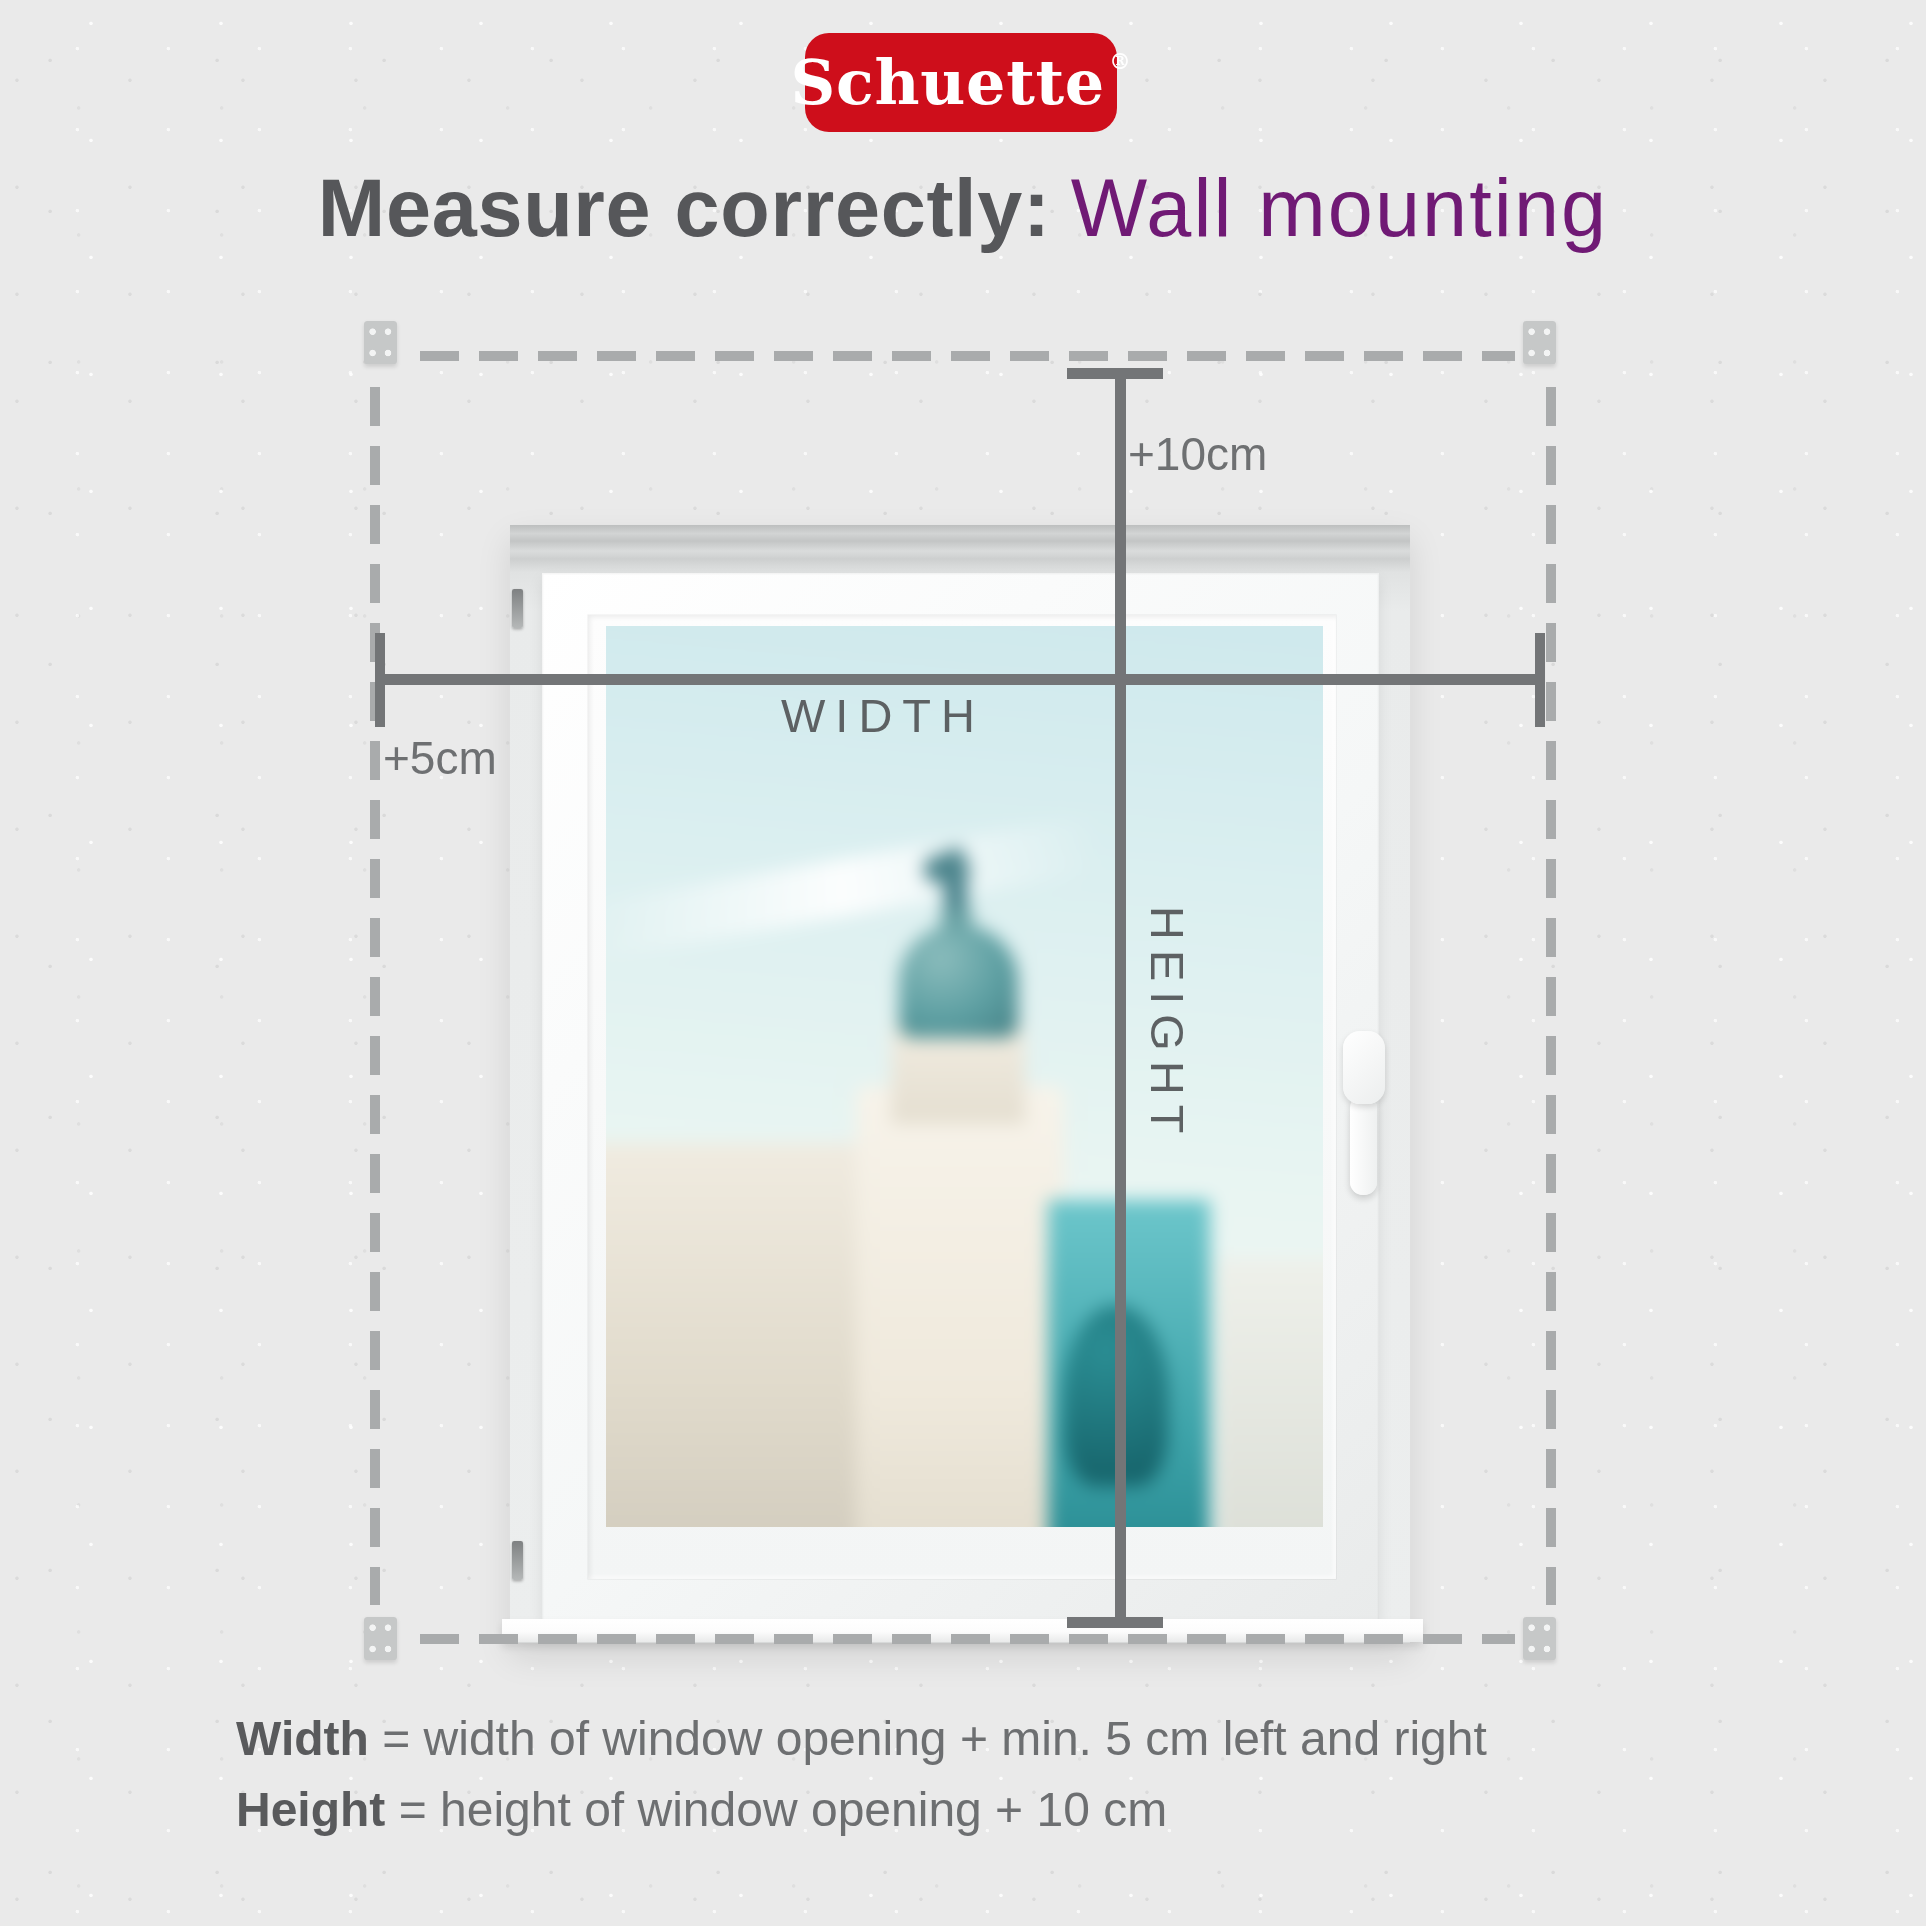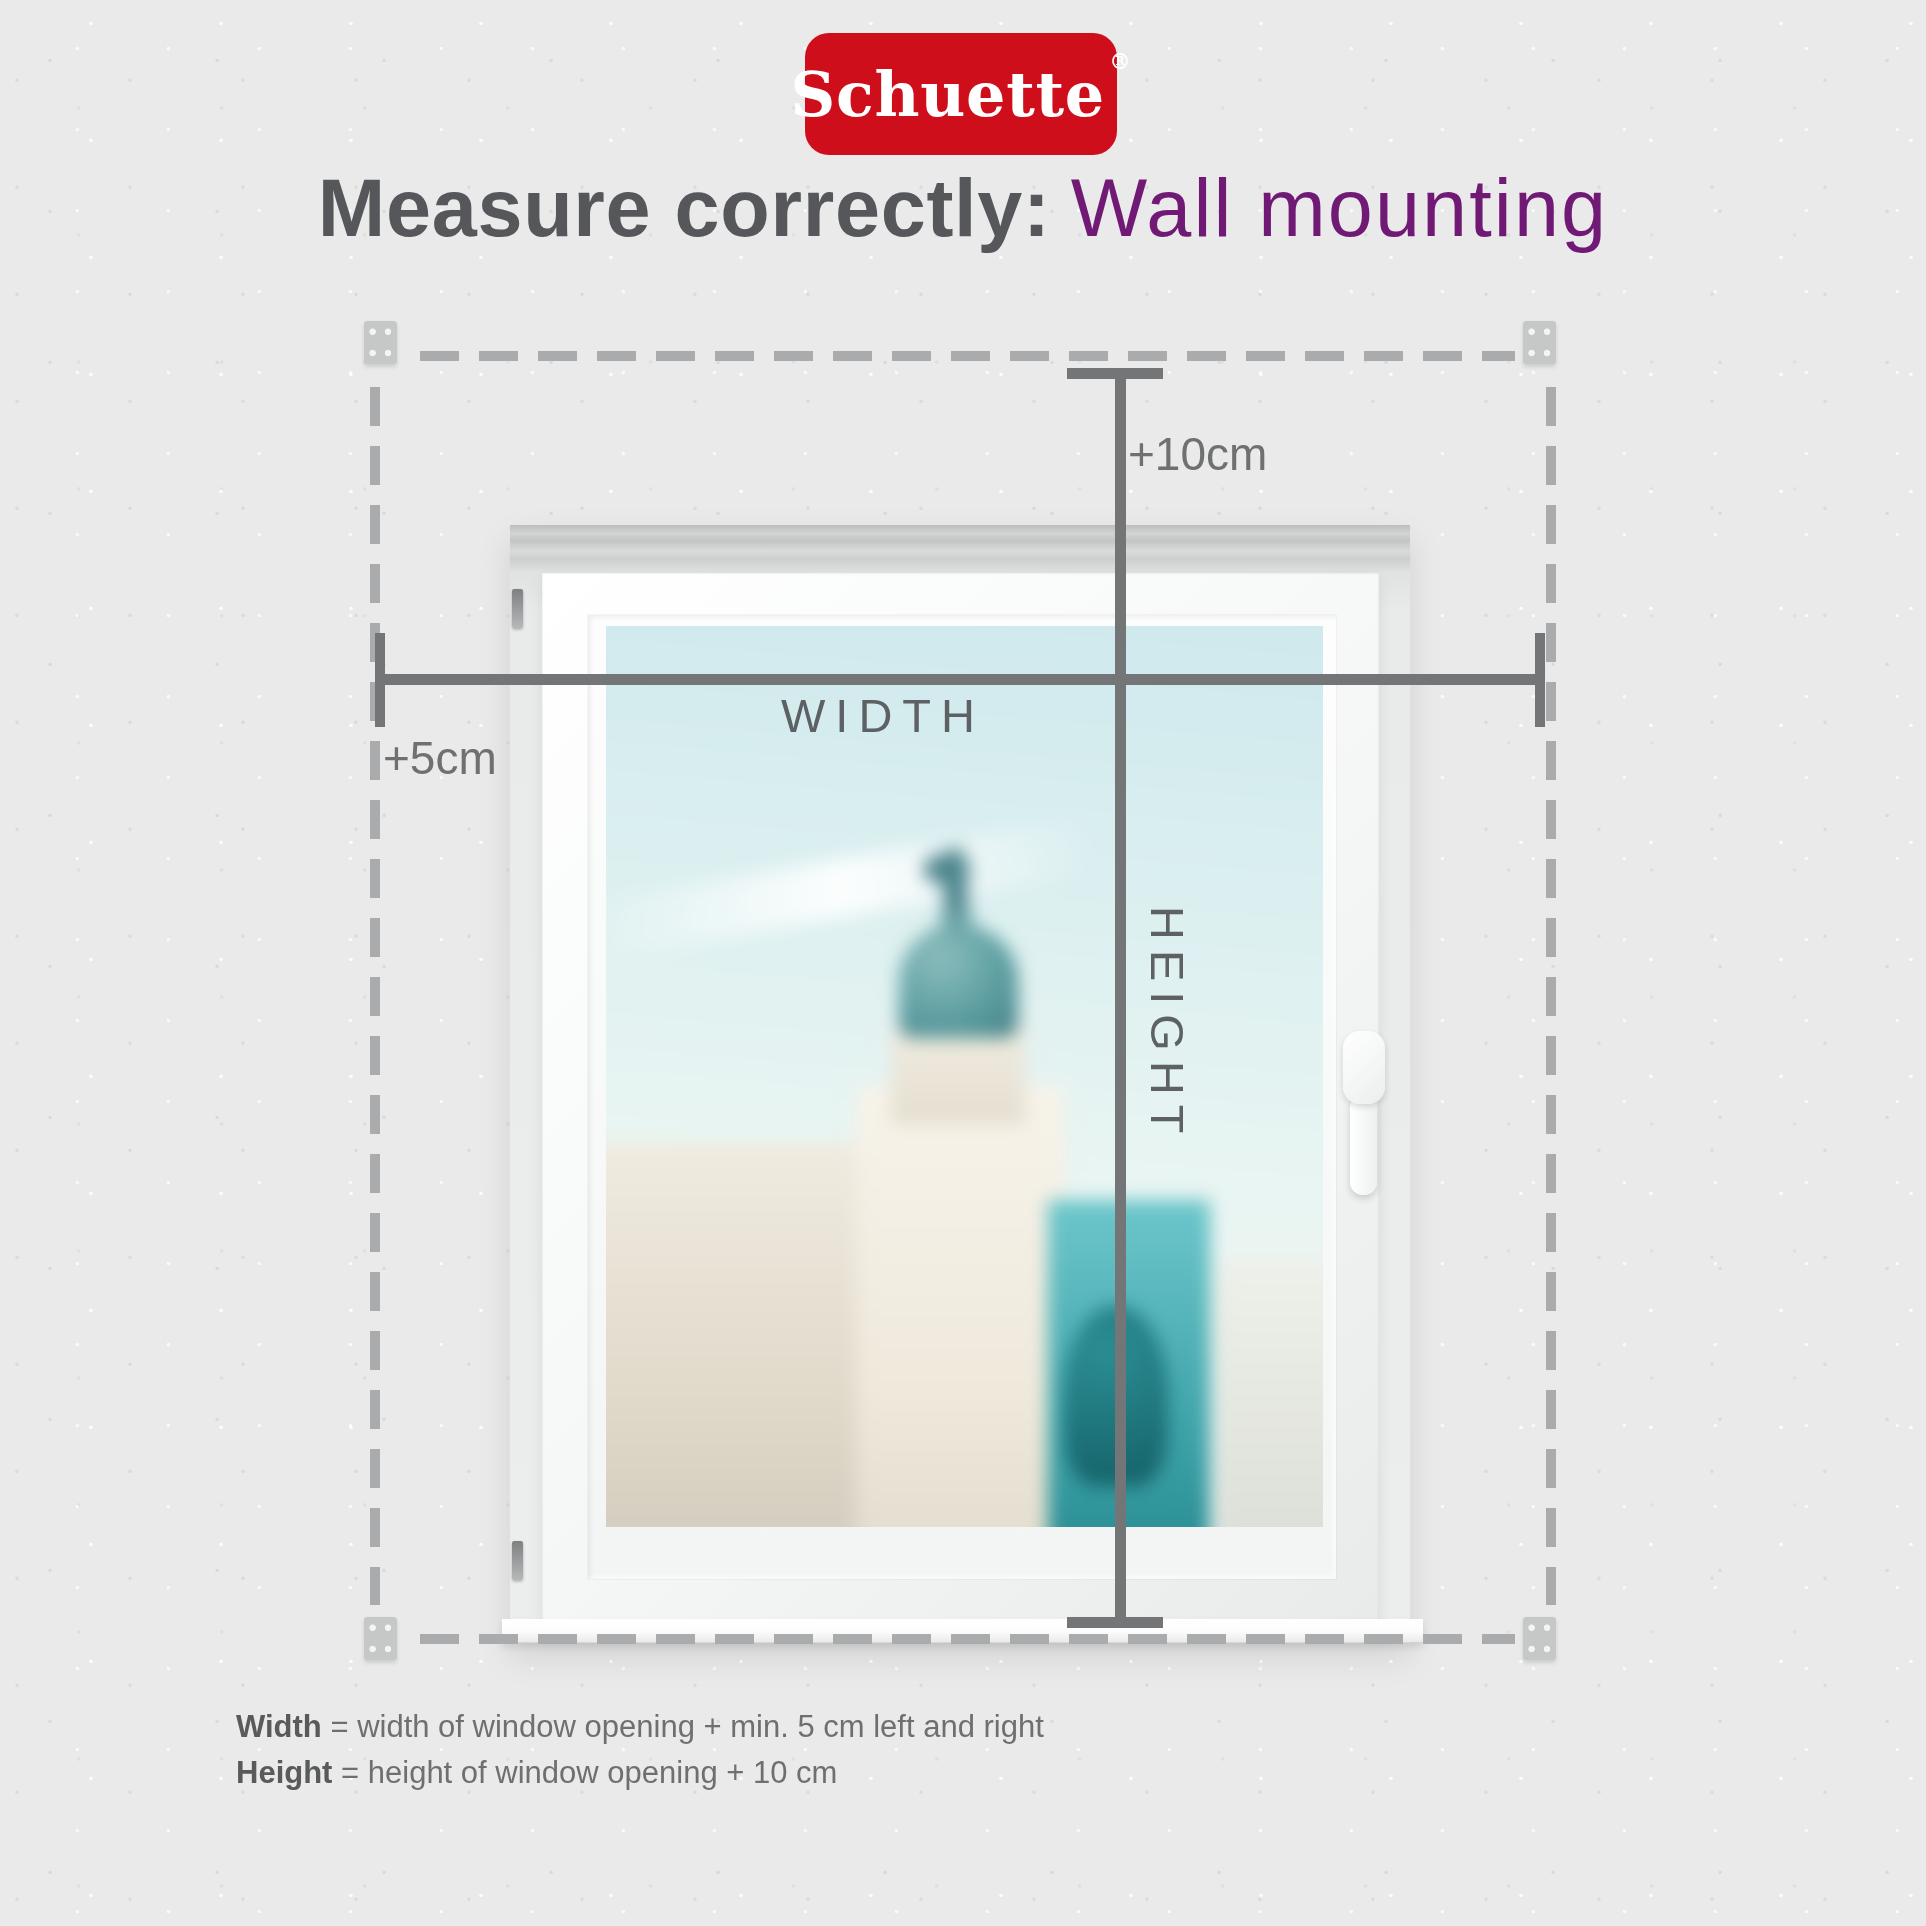--- a/index.html
+++ b/index.html
@@ -10,21 +10,21 @@
     background-image:
       radial-gradient(circle at 30% 40%, rgba(200,200,200,.45) 0 1.4px, rgba(0,0,0,0) 2.1px),
       radial-gradient(circle at 70% 20%, rgba(255,255,255,.85) 0 1.4px, rgba(0,0,0,0) 2.1px),
       radial-gradient(circle at 15% 75%, rgba(198,198,198,.4) 0 1.4px, rgba(0,0,0,0) 2.1px),
       radial-gradient(circle at 85% 60%, rgba(255,255,255,.7) 0 1.4px, rgba(0,0,0,0) 2.1px),
       radial-gradient(circle at 55% 85%, rgba(203,203,203,.35) 0 1.4px, rgba(0,0,0,0) 2.1px);
     background-size:167px 151px,130px 117px,113px 107px,91px 81px,143px 127px;
   }
   
   .logo{
-    position:absolute;left:805px;top:33px;width:312px;height:122px;
+    position:absolute;left:805px;top:33px;width:312px;height:99px;
     background:#ce0e1b;border-radius:24px;
     display:flex;align-items:center;justify-content:center;
     color:#ffffff;font-family:"DejaVu Serif","Liberation Serif",serif;
     font-weight:bold;font-size:62px;letter-spacing:0.7px;
   }
   .logo .reg{font-size:21.5px;align-self:flex-start;margin-top:16px;margin-left:4.3px;font-weight:bold;}
   
   .title{
     position:absolute;left:0;top:162px;width:1926px;text-align:center;
     font-size:81px;color:#56575a;white-space:nowrap;
@@ -128,21 +128,21 @@
   .mcap-ht{left:1067px;top:368px;width:96px;height:10.7px;}
   .mcap-hb{left:1067px;top:1617px;width:96px;height:10.7px;}
   
   .lbl{position:absolute;color:#6e7072;font-size:46px;white-space:nowrap;}
   .lbl-h10{left:1128px;top:427px;}
   .lbl-w5{left:383px;top:731px;}
   .axis-lbl{position:absolute;color:#5d6163;font-size:47px;letter-spacing:10px;white-space:nowrap;}
   .lbl-width{left:781px;top:688px;}
   .lbl-height{left:1195px;top:906px;transform:rotate(90deg);transform-origin:0 0;}
   
-  .legend{position:absolute;left:236px;top:1704px;font-size:31px;color:#6d6f71;line-height:1.47;white-space:nowrap;}
+  .legend{position:absolute;left:236px;top:1704px;font-size:48px;color:#6d6f71;line-height:1.47;white-space:nowrap;}
   .legend .term{font-weight:bold;color:#595a5c;}
 </style>
 </head>
 <body>
 
 <div class="logo">
   <span>Schuette</span>
     <span class="reg">®</span>
 </div>
 

